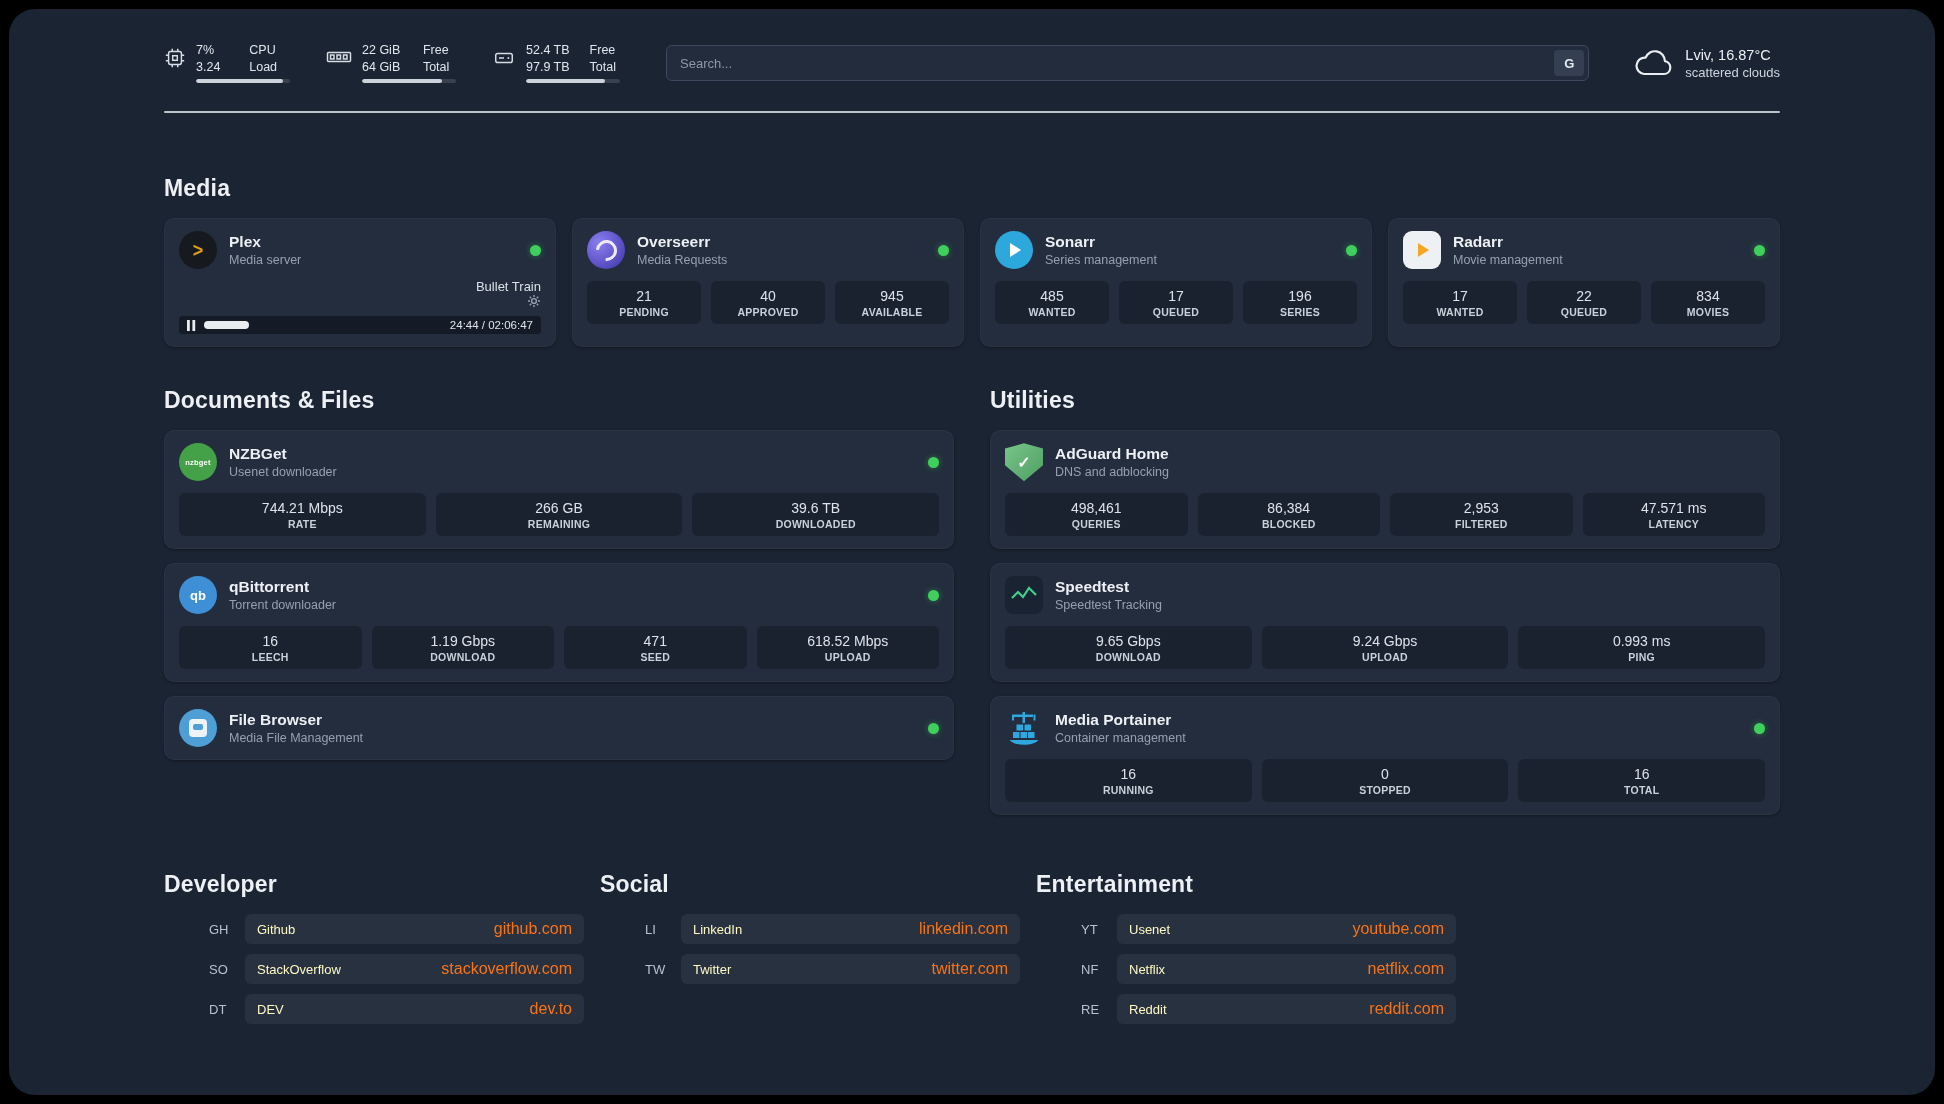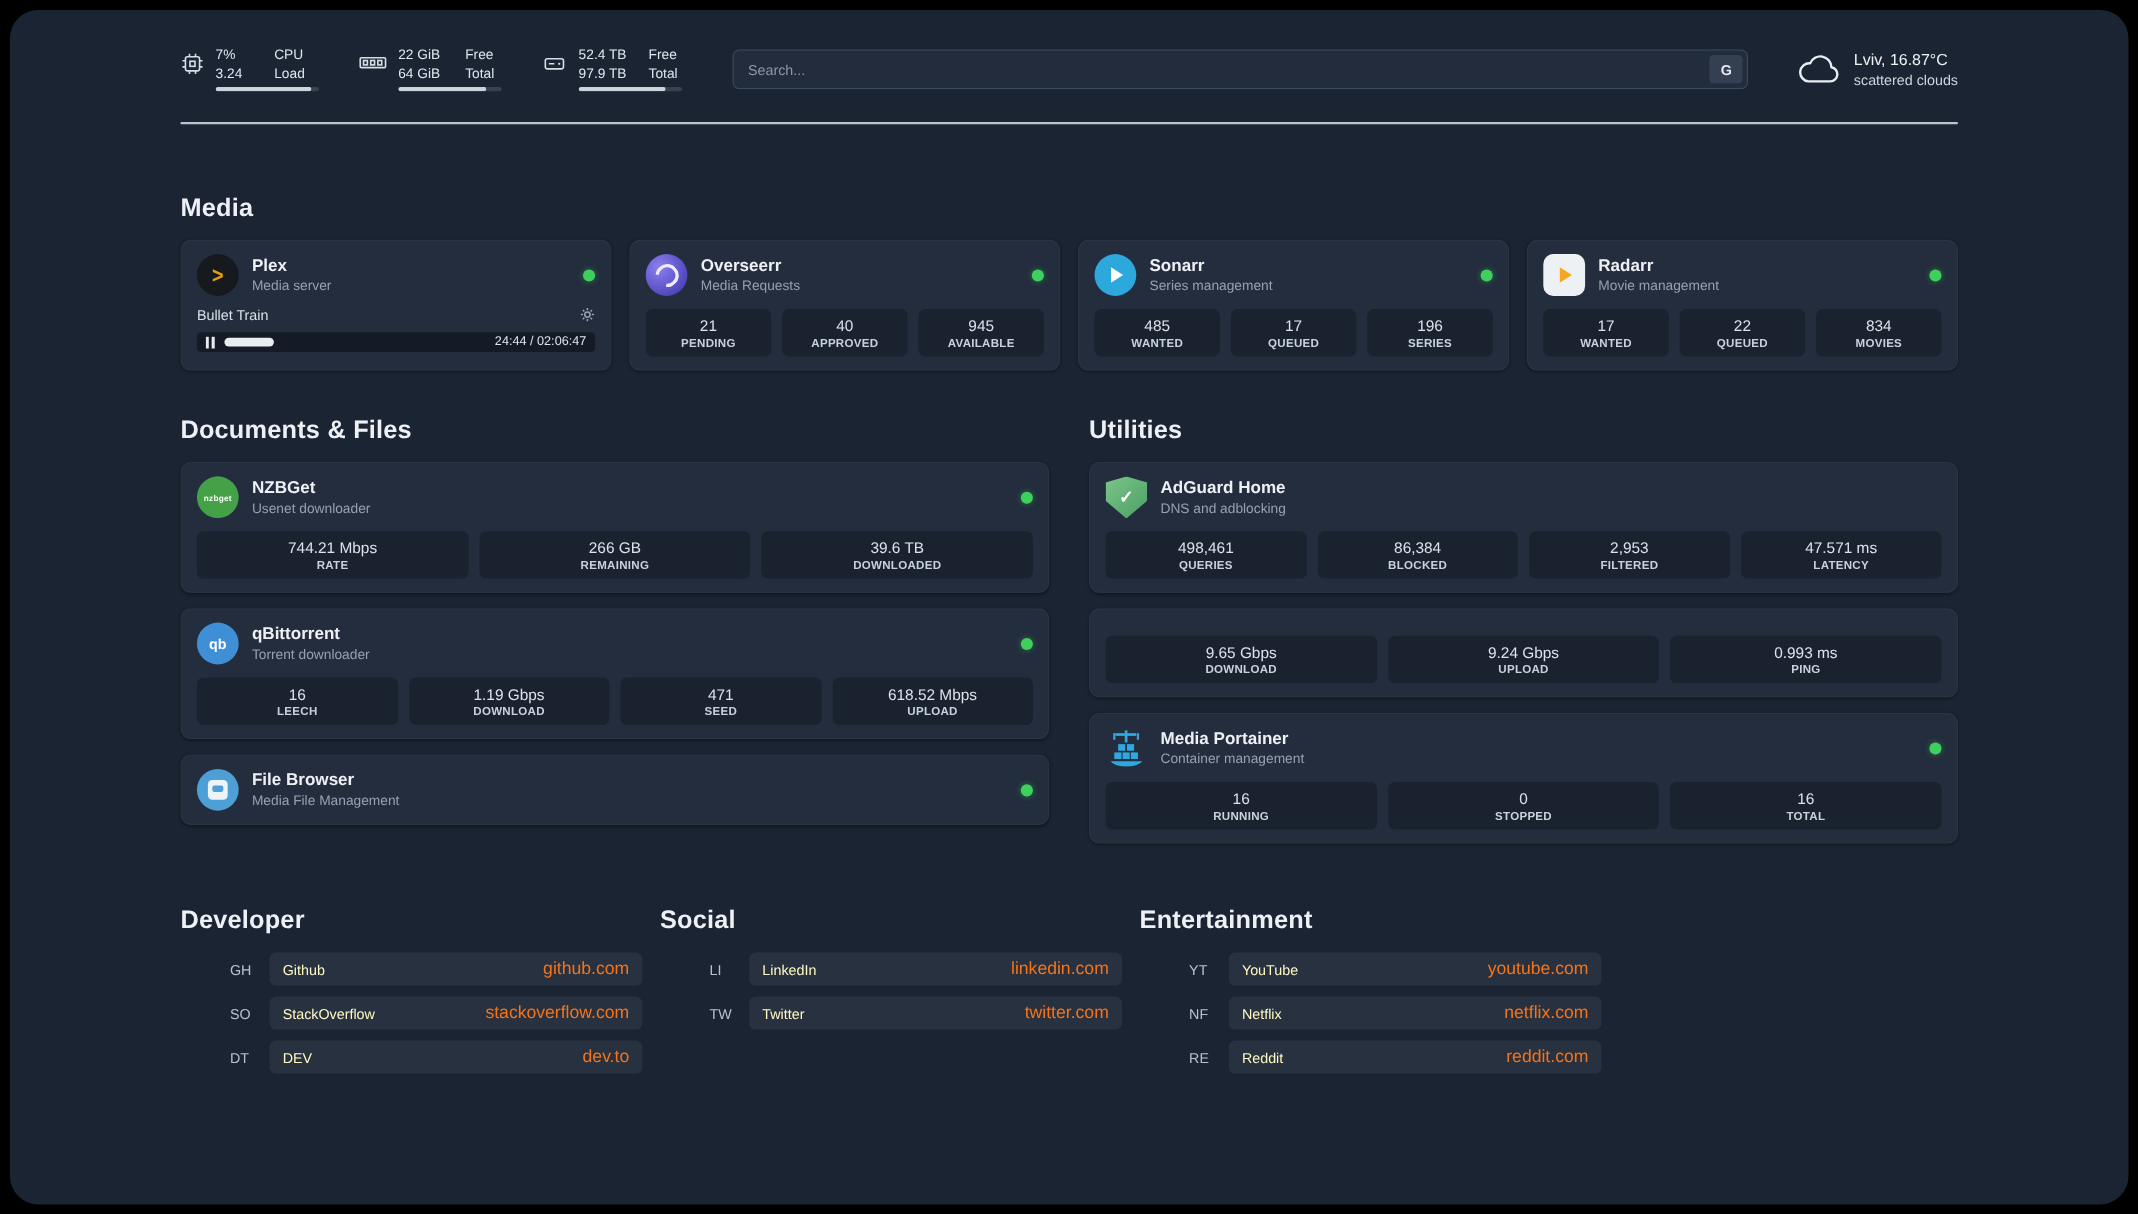--- a/index.html
+++ b/index.html
@@ -61,21 +61,21 @@
   .status-dot{
     margin-left:auto;width:11px;height:11px;border-radius:50%;background:#3ecf5c;flex:none;
     box-shadow:0 0 6px rgba(62,207,92,.45);
   }
   .tiles{display:flex;gap:10px;margin-top:12px;}
   .tile{flex:1;background:#1a2230;border-radius:6px;padding:7px 4px 6px;text-align:center;min-width:0;}
   .tile-value{font-size:14px;color:#dde3ea;white-space:nowrap;}
   .tile-label{font-size:10.5px;font-weight:700;color:#c9d1da;letter-spacing:.25px;margin-top:2px;white-space:nowrap;}
 
   
-  .player-top{display:flex;justify-content:space-between;align-items:flex-start;margin-top:10px;}
+  .player-top{display:flex;justify-content:space-between;align-items:flex-end;margin-top:10px;flex-direction:column;}
   .player-track{font-size:13px;color:#dbe1e9;}
   .gear{display:flex;cursor:pointer;}
   .player-bar{
     background:#141b26;height:18px;border-radius:4px;display:flex;align-items:center;
     padding:0 8px;gap:8px;margin-top:8px;cursor:pointer;
   }
   .pause-icon{display:flex;flex:none;}
   .seek-track{flex:1;height:8px;display:flex;align-items:center;}
   .seek-fill{display:block;height:8px;border-radius:4px;background:#e9edf2;}
   .player-time{font-size:11.5px;color:#dfe5ec;white-space:nowrap;}
@@ -431,20 +431,32 @@
     <div class="tile-value">2,953</div>
     <div class="tile-label">FILTERED</div>
   </div>
                 <div class="tile">
     <div class="tile-value">47.571 ms</div>
     <div class="tile-label">LATENCY</div>
   </div>
               </div>
   </div>
             <div class="card">
+    <div class="card-head">
+      <span class="app-icon ic-speedtest">
+                  <svg width="28" height="24" viewBox="0 0 28 24">
+                    <polyline points="2,15 8,9 13,14 19,5 26,12" fill="none" stroke="#3ecf8e" stroke-width="2.2"></polyline>
+                  </svg>
+                </span>
+      <div class="card-titles">
+        <div class="card-title">Speedtest</div>
+        <div class="card-sub">Speedtest Tracking</div>
+      </div>
+
+    </div>
     <div class="tiles">
                 <div class="tile">
     <div class="tile-value">9.65 Gbps</div>
     <div class="tile-label">DOWNLOAD</div>
   </div>
                 <div class="tile">
     <div class="tile-value">9.24 Gbps</div>
     <div class="tile-label">UPLOAD</div>
   </div>
                 <div class="tile">
@@ -541,21 +553,21 @@
     </div>
   </div>
           </div>
   </div>
         <div class="bm-group">
     <h2 class="section-title">Entertainment</h2>
     <div class="bm-list">
             <div class="bm-row">
     <span class="bm-abbr">YT</span>
     <div class="bm-pill">
-      <span class="bm-name">YouTube</span>
+      <span class="bm-name">Usenet</span>
       <span class="bm-url">youtube.com</span>
     </div>
   </div>
             <div class="bm-row">
     <span class="bm-abbr">NF</span>
     <div class="bm-pill">
       <span class="bm-name">Netflix</span>
       <span class="bm-url">netflix.com</span>
     </div>
   </div>

